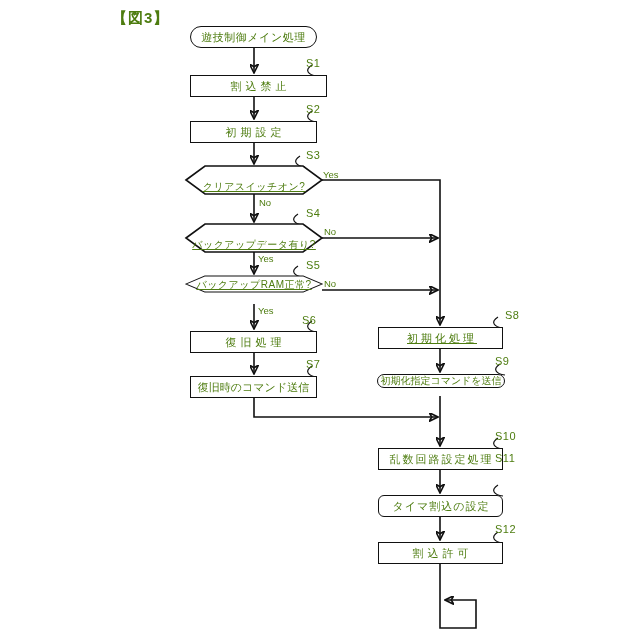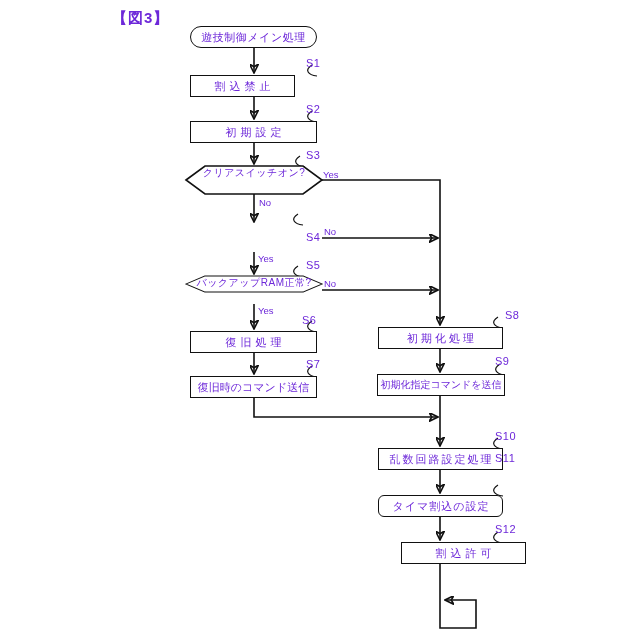--- a/index.html
+++ b/index.html
@@ -1,37 +1,37 @@
 <!DOCTYPE html>
 <html><head>
 <meta charset="utf-8">
 <style>
   html,body{margin:0;padding:0;background:#ffffff;}
   .stage{
     position:relative;width:640px;height:640px;background:#ffffff;
-    font-family:"Liberation Sans","DejaVu Sans",sans-serif;color:#6d28d9;
+    font-family:"Liberation Sans","DejaVu Sans",sans-serif;color:#4d7c0f;
     overflow:hidden;
   }
   .wires{position:absolute;left:0;top:0;width:640px;height:640px;}
   .wires path{fill:none;stroke:#111;stroke-width:1.6px;}
   .wires path.leader{stroke-width:1.2px;}
   .fig-title{position:absolute;left:112px;top:9px;font-size:15px;font-weight:bold;letter-spacing:1px;white-space:nowrap;}
   .node{
     position:absolute;box-sizing:border-box;display:flex;align-items:center;justify-content:center;
     border:1.6px solid #111;background:#ffffff;font-size:11px;white-space:nowrap;
   }
   .terminal{border-radius:12px;letter-spacing:0.5px;}
   .ls4{letter-spacing:4px;padding-left:4px;}
-  .ls3{letter-spacing:3px;padding-left:3px;}
+  .ls3{letter-spacing:3px;padding-left:3px;text-decoration:underline;}
   .ls2{letter-spacing:2px;padding-left:2px;}
   .ls1{letter-spacing:1px;padding-left:1px;}
   .fs10{font-size:10px;}
   .decision{
-    position:absolute;display:flex;align-items:flex-start;justify-content:center;
-    background:transparent;border:none;white-space:nowrap;
+    position:absolute;display:flex;align-items:flex-end;justify-content:center;
+    background:transparent;border:none;white-space:nowrap;text-decoration:underline;
   }
   .decision svg{position:absolute;left:0;top:0;width:100%;height:100%;overflow:visible;}
   .decision .lbl{position:relative;z-index:1;font-size:10px;letter-spacing:0.5px;}
   .steplbl{position:absolute;font-size:11px;letter-spacing:0.5px;white-space:nowrap;}
   .branchlbl{position:absolute;font-size:9.5px;white-space:nowrap;}
 </style>
 </head>
 <body>
 
 <div class="stage">
@@ -73,65 +73,71 @@
     <path class="leader" d="M503 496 c -9 -1 -13 -6 -5 -11"></path>
     <path class="leader" d="M503 543 c -9 -1 -13 -6 -5 -11"></path>
   </svg>
 
   <div class="fig-title">【図3】</div>
 
   <div class="node terminal" style="left:190px;top:26px;width:127px;height:22px;">
     <span>遊技制御メイン処理</span>
   </div>
 
-  <div class="node ls4" style="left:190px;top:75px;width:105px;height:22px;text-align:right;">
+  <div class="node ls4" style="left:190px;top:75px;width:137px;height:22px;text-align:right;">
     <span>割込禁止</span>
   </div>
   <div class="node ls4" style="left:190px;top:121px;width:127px;height:22px;">
     <span>初期設定</span>
   </div>
   <div class="node ls4" style="left:190px;top:331px;width:127px;height:22px;">
     <span>復旧処理</span>
   </div>
   <div class="node" style="left:190px;top:376px;width:127px;height:22px;">
     <span>復旧時のコマンド送信</span>
   </div>
   <div class="node ls3" style="left:378px;top:327px;width:125px;height:22px;">
     <span>初期化処理</span>
   </div>
-  <div class="node fs10" style="left:377px;top:374px;width:128px;height:22px;">
+  <div class="node fs10" style="left:377px;top:374px;width:128px;height:14px;border-radius:9px;">
     <span>初期化指定コマンドを送信</span>
   </div>
   <div class="node ls2" style="left:378px;top:448px;width:125px;height:22px;">
     <span>乱数回路設定処理</span>
   </div>
   <div class="node ls1" style="left:378px;top:495px;width:125px;height:22px;border-radius:6px;">
     <span>タイマ割込の設定</span>
   </div>
-  <div class="node ls4" style="left:378px;top:542px;width:125px;height:22px;margin-left:23px;">
+  <div class="node ls4" style="left:378px;top:542px;width:125px;height:22px;">
     <span>割込許可</span>
   </div>
 
   <div class="decision" style="left:186px;top:166px;width:136px;height:28px;">
     <svg viewBox="0 0 136 28" preserveAspectRatio="none">
       <polygon points="0,14 19,0 117,0 136,14 117,28 19,28" fill="#ffffff" stroke="#111" stroke-width="1.6"></polygon>
     </svg>
     <span class="lbl">クリアスイッチオン?</span>
+  </div>
+  <div class="decision" style="left:186px;top:224px;width:136px;height:28px;">
+    <svg viewBox="0 0 136 28" preserveAspectRatio="none">
+      <polygon points="0,14 19,0 117,0 136,14 117,28 19,28" fill="#ffffff" stroke="#111" stroke-width="1.6"></polygon>
+    </svg>
+    <span class="lbl">バックアップデータ有り?</span>
   </div>
   <div class="decision" style="left:186px;top:276px;width:136px;height:16px;">
     <svg viewBox="0 0 136 28" preserveAspectRatio="none">
       <polygon points="0,14 19,0 117,0 136,14 117,28 19,28" fill="#ffffff" stroke="#111" stroke-width="1.6"></polygon>
     </svg>
     <span class="lbl">バックアップRAM正常?</span>
   </div>
 
   <div class="steplbl" style="left:306px;top:57px;">S1</div>
   <div class="steplbl" style="left:306px;top:103px;">S2</div>
   <div class="steplbl" style="left:306px;top:149px;">S3</div>
-  <div class="steplbl" style="left:306px;top:207px;margin-top:24px;">S4</div>
+  <div class="steplbl" style="left:306px;top:207px;">S4</div>
   <div class="steplbl" style="left:306px;top:259px;">S5</div>
   <div class="steplbl" style="left:302px;top:314px;">S6</div>
   <div class="steplbl" style="left:306px;top:358px;">S7</div>
   <div class="steplbl" style="left:495px;top:309px;margin-left:10px;">S8</div>
   <div class="steplbl" style="left:495px;top:355px;">S9</div>
   <div class="steplbl" style="left:495px;top:430px;">S10</div>
   <div class="steplbl" style="left:495px;top:452px;">S11</div>
   <div class="steplbl" style="left:495px;top:523px;">S12</div>
 
   <div class="branchlbl" style="left:323px;top:169px;">Yes</div>

